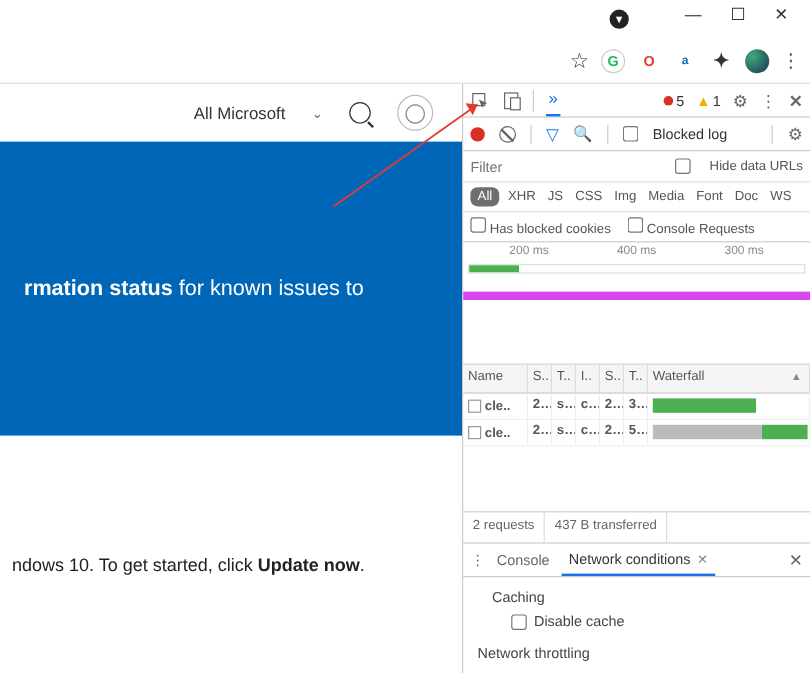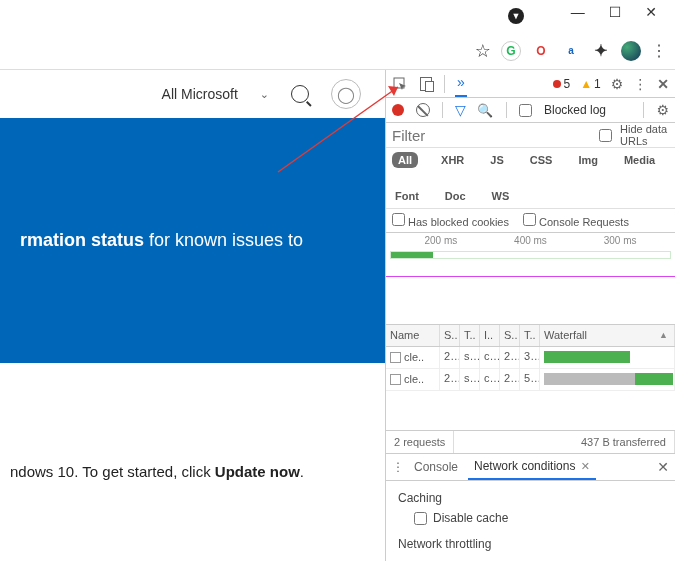--- a/index.html
+++ b/index.html
@@ -46,59 +46,59 @@
 .dt-row2 .rec { width:12px; height:12px; background:#d93025; border-radius:50%;}
 .dt-row2 .noban { width:14px; height:14px; border:1.5px solid #666; border-radius:50%; position:relative;}
 .dt-row2 .noban::after{content:''; position:absolute; width:14px; height:1.5px; background:#666; top:6px; left:-1px; transform:rotate(45deg);}
 .dt-row2 .funnel { color:#1a73e8; font-size:14px;}
 .dt-row2 .mag { color:#666; font-size:13px;}
 .dt-row2 input[type=checkbox]{ width:13px; height:13px;}
 .dt-row2 .sp { flex:1;}
 .dt-row2 .gear {color:#666; font-size:14px;}
 
 .dt-filter { height: 26px; border-bottom: 1px solid #e0e0e0; display: flex; align-items: center; padding: 0 6px; gap: 8px; }
-.dt-filter input { border:none; outline:none; font-size:15px; color:#999; flex:1;}
-.dt-types { padding: 4px 6px; display:flex; flex-wrap:wrap; gap:20px; align-items:flex-start; border-bottom:1px solid #e0e0e0;font-weight:bold;}
+.dt-filter input { border:none; outline:none; font-size:12px; color:#999; flex:1;}
+.dt-types { padding: 4px 6px; display:flex; flex-wrap:wrap; gap:4px; align-items:flex-start; border-bottom:1px solid #e0e0e0;}
 .dt-types .type { font-size:11px; color:#555; padding:2px 3px; cursor:pointer;}
 .dt-types .type.active { background:#6e6e6e; color:#fff; border-radius:6px; padding:2px 6px;}
 .dt-checks { padding: 4px 6px; display:flex; gap:14px; align-items:center; border-bottom:1px solid #ccc; font-size:11px; color:#555;}
 
-.dt-timeline { height: 48px; border-bottom:1px solid #d946ef; position:relative; padding-top:2px;}
+.dt-timeline { height: 48px; border-bottom:7px solid #d946ef; position:relative; padding-top:2px;}
 .dt-timeline .ticks { display:flex; justify-content:space-around; font-size:10px; color:#888; padding:0 10px;}
 .dt-timeline .track { position:absolute; left:4px; right:4px; top:18px; height:8px; background:linear-gradient(to right, #4caf50 0%, #4caf50 15%, transparent 15%); border:1px solid #d0ead0;}
 
 .dt-spacer { height:54px; border-bottom:1px solid #ccc;}
 
 .dt-table-head { height:24px; border-bottom:1px solid #ccc; display:flex; font-size:11px; color:#555; background:#f5f5f5;}
 .dt-table-head > div { border-right:1px solid #ddd; padding:4px 4px; overflow:hidden; white-space:nowrap;}
 .col-name{width:54px;} .col-s{width:20px;} .col-t{width:20px;} .col-i{width:20px;} .col-s2{width:20px;} .col-t2{width:20px;} .col-wf{flex:1; position:relative;}
 .col-wf .tri{position:absolute; right:6px; top:5px; color:#888; font-size:9px;}
 
-.dt-row { height:22px; border-bottom:1px solid #eee; display:flex; font-size:11px; color:#555;}
+.dt-row { height:22px; border-bottom:1px solid #eee; display:flex; font-size:11px; color:#555;font-weight:bold;}
 .dt-row > div { border-right:1px solid #eee; padding:3px 4px; overflow:hidden; white-space:nowrap; text-overflow:ellipsis;}
 .dt-row .col-name { display:flex; align-items:center; gap:3px;}
 .dt-row .col-name .chk{width:11px; height:11px; border:1px solid #999;}
 .wf-bar { height:12px; margin-top:1px; position:relative;}
 .bar-green { background:#4caf50; height:100%;}
 .bar-grey { background:#bbb; height:100%;}
 
 .dt-blank { flex:1; min-height:40px; border-bottom:1px solid #ccc;}
 
-.dt-status { height:26px; border-bottom:1px solid #ccc; display:flex; font-size:11px; color:#666;justify-content:space-between;}
+.dt-status { height:26px; border-bottom:1px solid #ccc; display:flex; font-size:11px; color:#666;}
 .dt-status > div { border-right:1px solid #ddd; padding:5px 8px;}
 
 .dt-drawer-tabs { height:28px; border-bottom:1px solid #ccc; display:flex; align-items:center; padding:0 6px; gap:4px; font-size:12px;}
 .dt-drawer-tabs .dtab { padding:5px 6px; color:#666;}
 .dt-drawer-tabs .dtab.active { color:#333; border-bottom:2px solid #1a73e8;}
 .dt-drawer-tabs .x { margin-left:2px; color:#888; font-size:11px;}
 .dt-drawer-tabs .sp{flex:1;}
 .dt-drawer-tabs .close{color:#666; font-size:14px;}
 
 .dt-drawer-body { padding:10px 12px; font-size:12px; color:#444;}
-.dt-drawer-body .sect { margin-bottom:12px;}
+.dt-drawer-body .sect { margin-bottom:12px;margin-left:12px;}
 .dt-drawer-body label { display:flex; align-items:center; gap:6px; margin-top:6px;padding-left:16px;}
 
 .red-arrow { position:absolute; top:72px; left:268px; pointer-events:none;}
 .red-arrow line { stroke:#e53935; stroke-width:1.5;}
 .red-arrow polygon { fill:#e53935;}
 </style>
 </head>
 <body>
 
 <div class="shield">▼</div>

